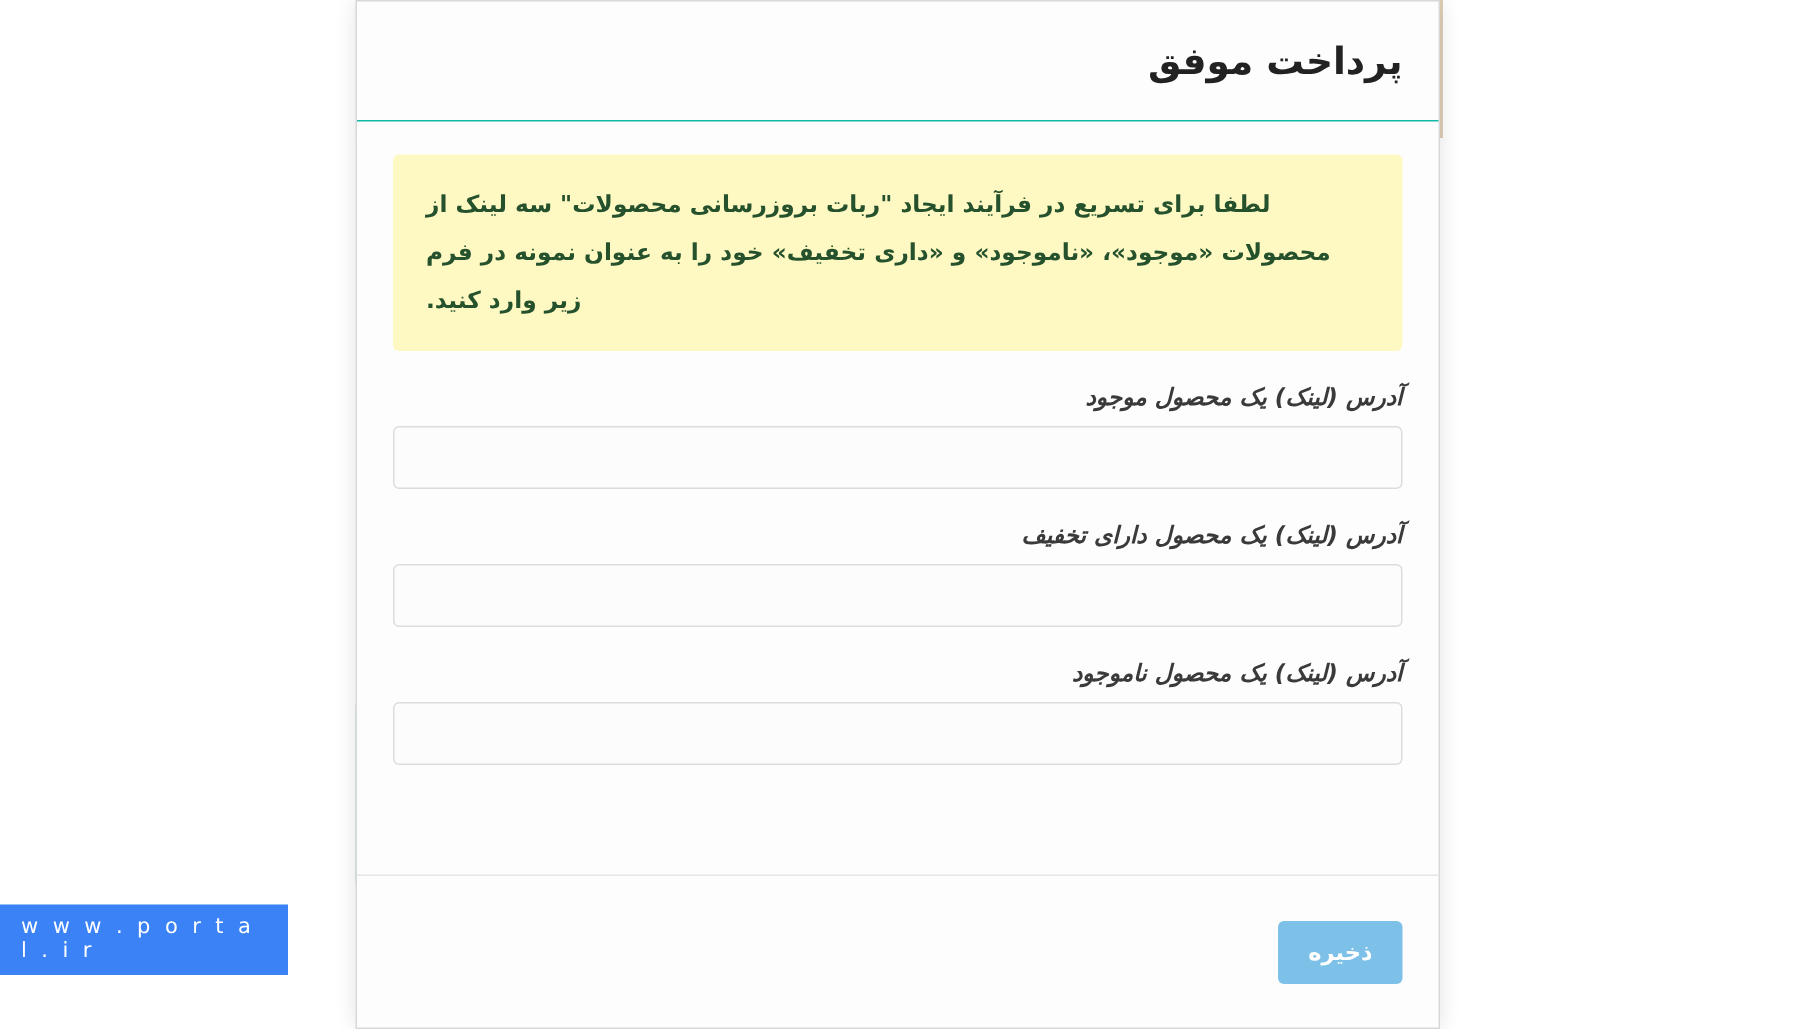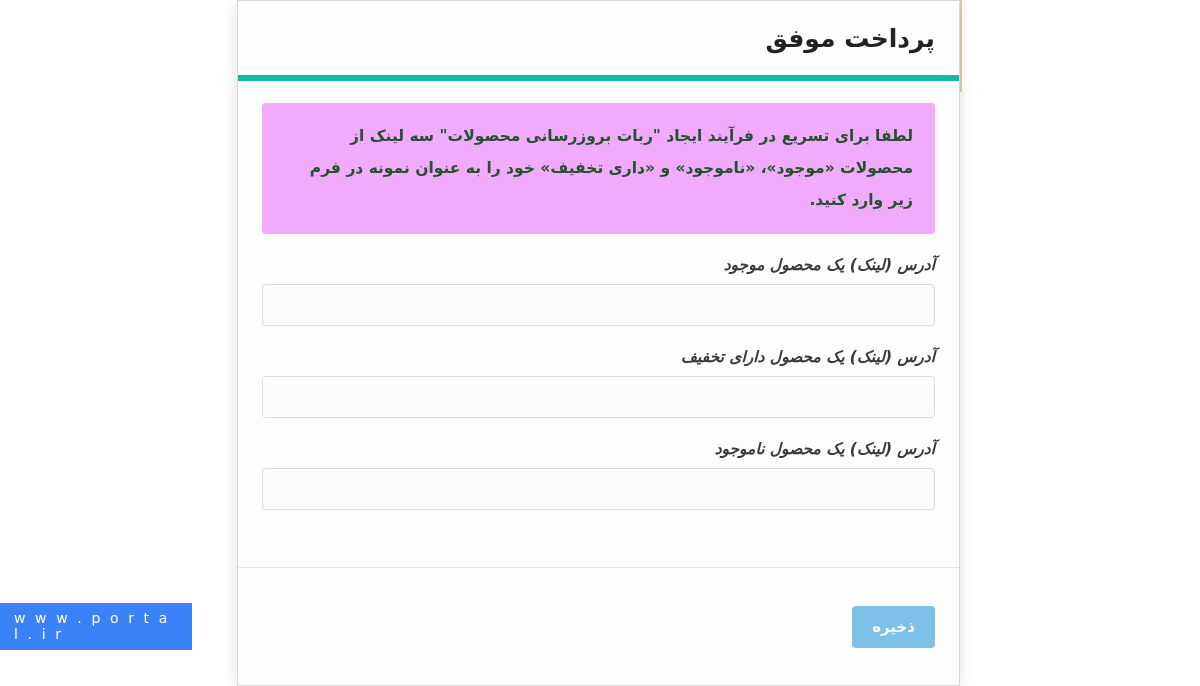--- a/index.html
+++ b/index.html
@@ -63,45 +63,45 @@
     top: 0;
     width: 723px;
     height: 686px;
     background: #fdfdfd;
     border: 1px solid #d8d8d8;
     box-sizing: border-box;
     box-shadow: 0 0 14px rgba(0,0,0,.12);
   }
   .modal-header {
     height: 80px;
-    border-bottom: 6px solid #14b8a6;
+    border-bottom: 1px solid #14b8a6;
     display: flex;
     align-items: center;
     justify-content: flex-start;
     padding: 0 24px;
     box-sizing: border-box;
   }
   .modal-title {
     font-size: 25px;
     font-weight: bold;
     color: #222222;
     letter-spacing: .2px;
   }
   .modal-body {
     padding: 22px 24px 0 24px;
     box-sizing: border-box;
   }
   .alert {
-    background: #f0abfc;
+    background: #fef9c3;
     color: #25512c;
     border-radius: 4px;
     padding: 18px 22px;
     font-size: 15.5px;
     line-height: 2.05;
-    text-align: right;
+    text-align: left;
     font-weight: 600;
   }
 
   .form-group { margin-top: 22px; }
   .form-label {
     display: block;
     font-size: 15.5px;
     font-weight: bold;
     color: #3a3a3a;
     text-align: right;
@@ -122,21 +122,21 @@
     font-family: "DejaVu Sans", "Liberation Sans", sans-serif;
     outline: none;
   }
   .form-input::placeholder { color: #bbbbbb; }
 
   .modal-footer {
     position: absolute;
     left: 0;
     right: 0;
     bottom: 0;
-    height: 118px;
+    height: 102px;
     border-top: 1px solid #e6e6e6;
     padding: 16px 24px;
     box-sizing: border-box;
     display: flex;
     align-items: center;
     justify-content: flex-start;
   }
   .btn-save {
     background: #7ec1e8;
     border: none;

